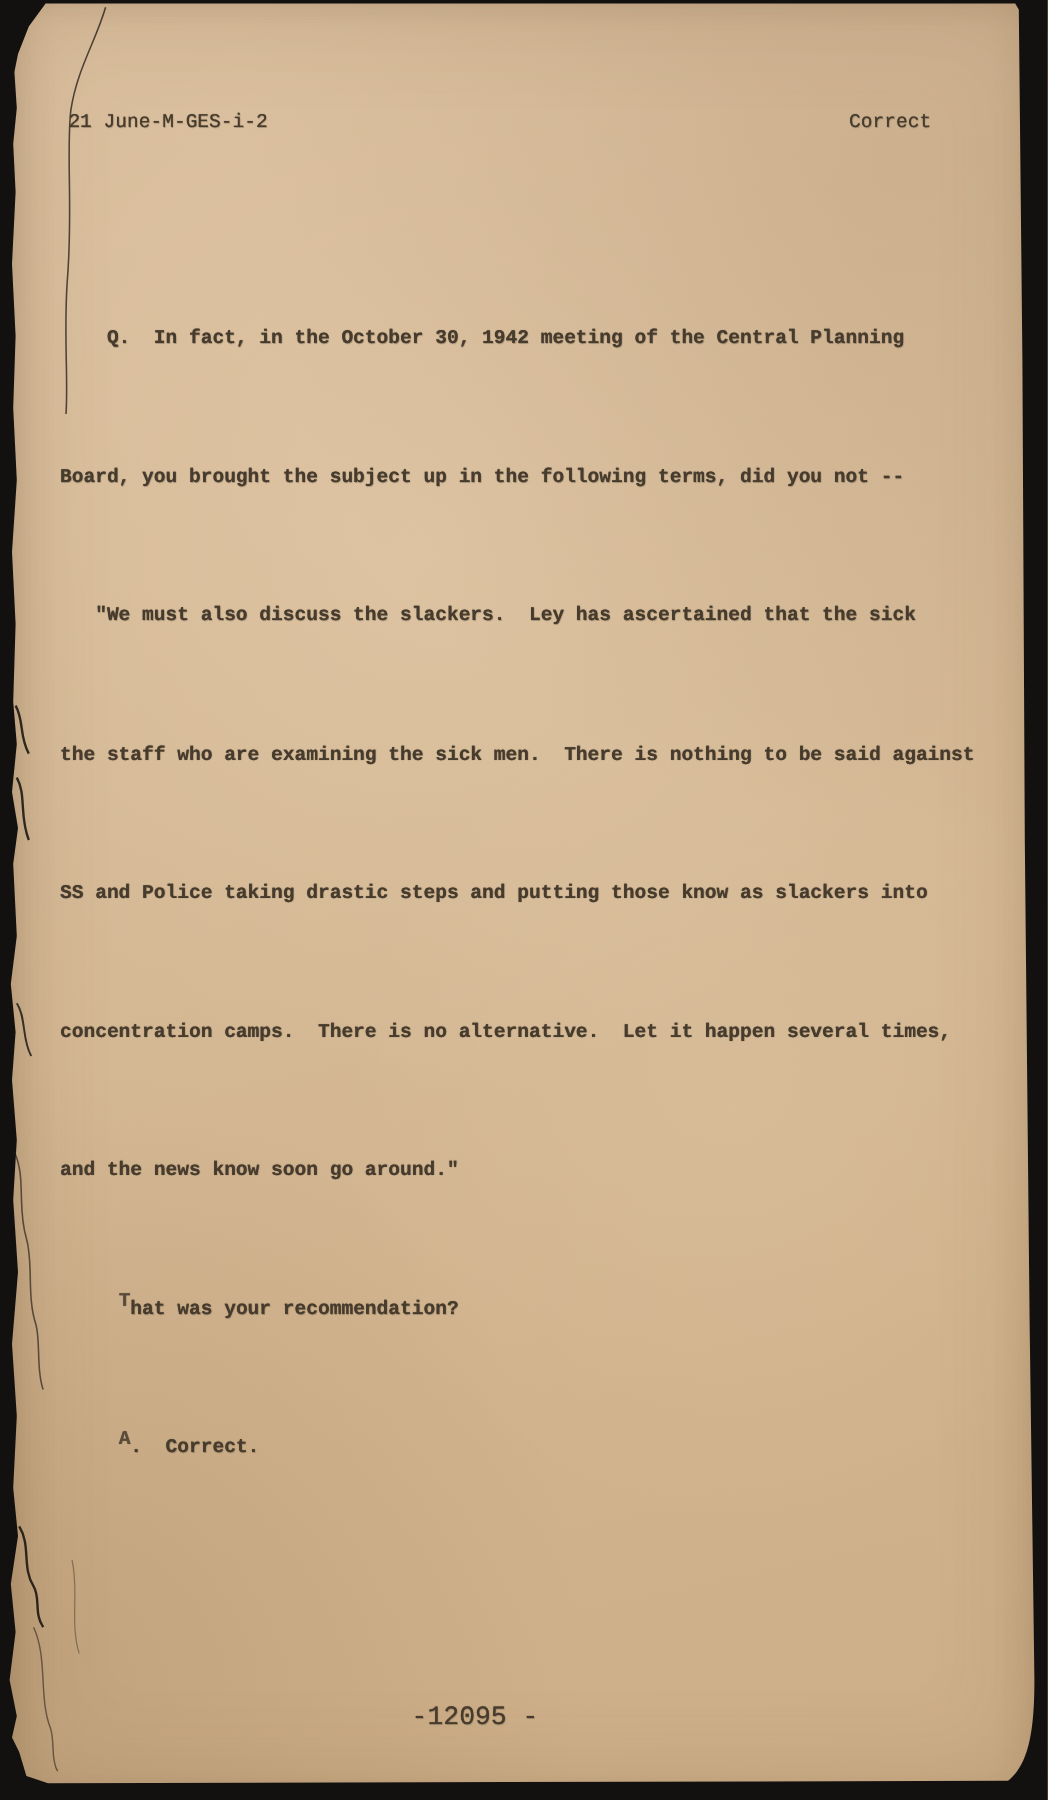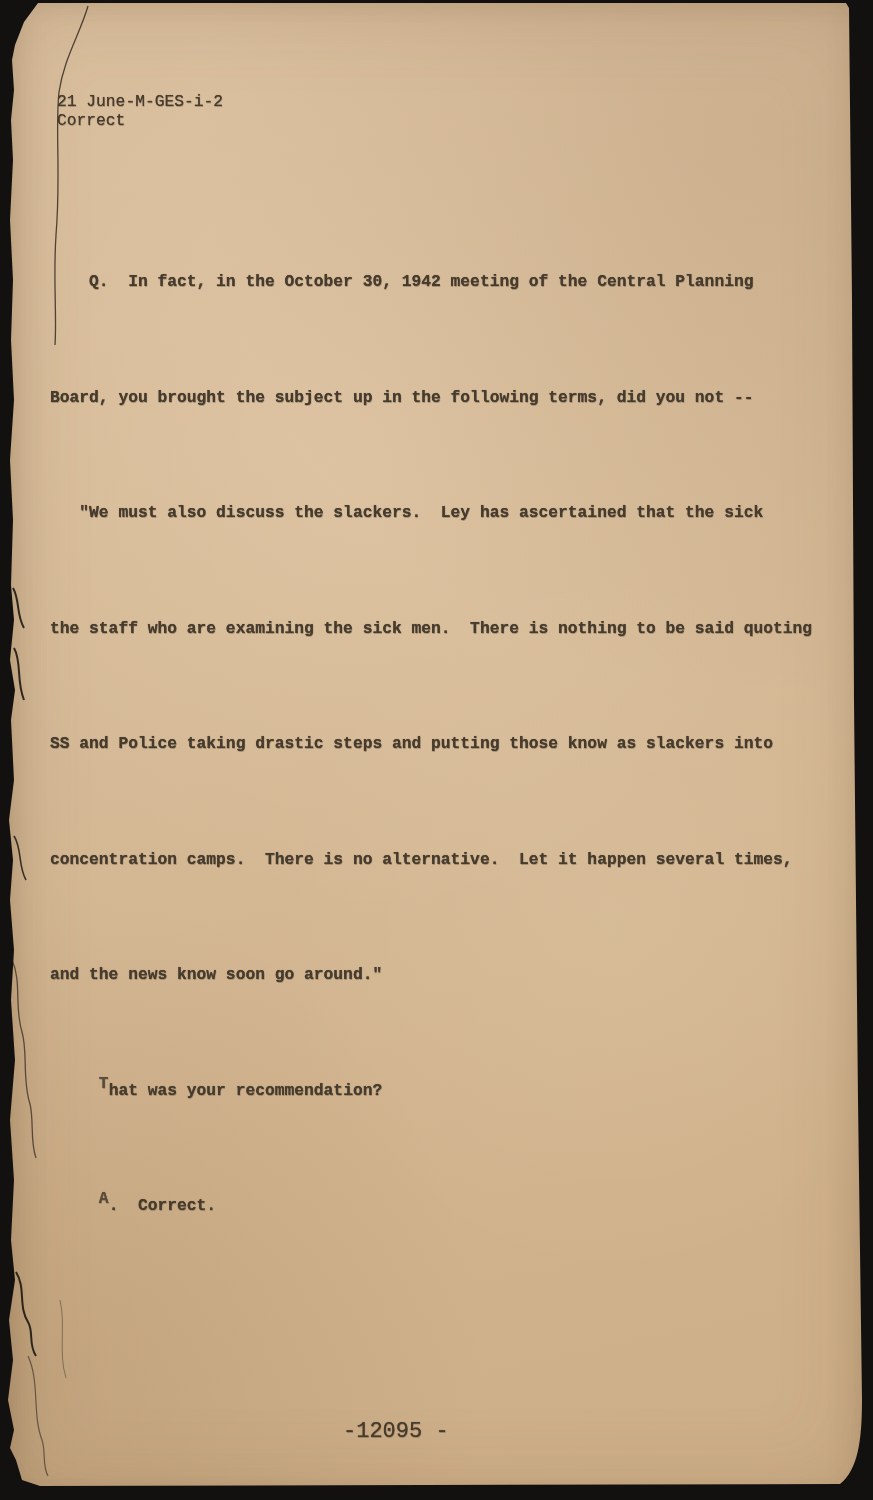--- a/index.html
+++ b/index.html
@@ -38,21 +38,20 @@
     color: #463b2d;
     text-shadow: 0 0 0.7px rgba(74,62,46,0.85), 0.5px 0.5px 0.6px rgba(74,62,46,0.30);
   }
   .header-row {
     position: absolute;
     left: 57px; right: 97px; top: 92px;
     display: flex;
     justify-content: space-between;
     font-size: 16.3px;
     white-space: pre;
-    flex-direction: column;
   }
   .body-text {
     position: absolute;
     left: 50px; top: 186px;
     font-size: 16.3px;
     line-height: 38.5px;
     white-space: pre;
   }
   .line { height: 38.5px; font-weight: bold; }
   .sup { position: relative; top: -0.42em; opacity: 0.85; }
@@ -91,21 +90,21 @@
 
 <div class="header-row ink">
   <span>21 June-M-GES-i-2</span>
   <span>Correct</span>
 </div>
 
 <div class="body-text ink">
   <div class="line">    Q.  In fact, in the October 30, 1942 meeting of the Central Planning</div>
   <div class="line">Board, you brought the subject up in the following terms, did you not --</div>
   <div class="line">   "We must also discuss the slackers.  Ley has ascertained that the sick</div>
-  <div class="line">the staff who are examining the sick men.  There is nothing to be said quoting</div>
+  <div class="line">the staff who are examining the sick men.  There is nothing to be said against</div>
   <div class="line">SS and Police taking drastic steps and putting those know as slackers into</div>
   <div class="line">concentration camps.  There is no alternative.  Let it happen several times,</div>
   <div class="line">and the news know soon go around."</div>
   <div class="line"><span>     </span><span class="sup">T</span><span>hat was your recommendation?</span></div>
   <div class="line"><span>     </span><span class="sup">A</span><span>.  Correct.</span></div>
   
   
   
   
   

